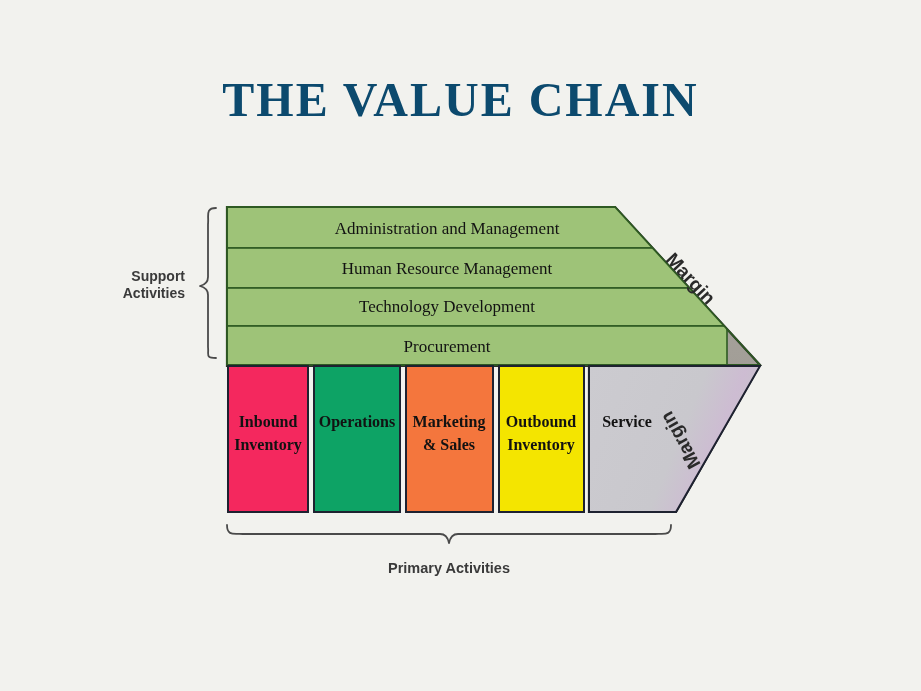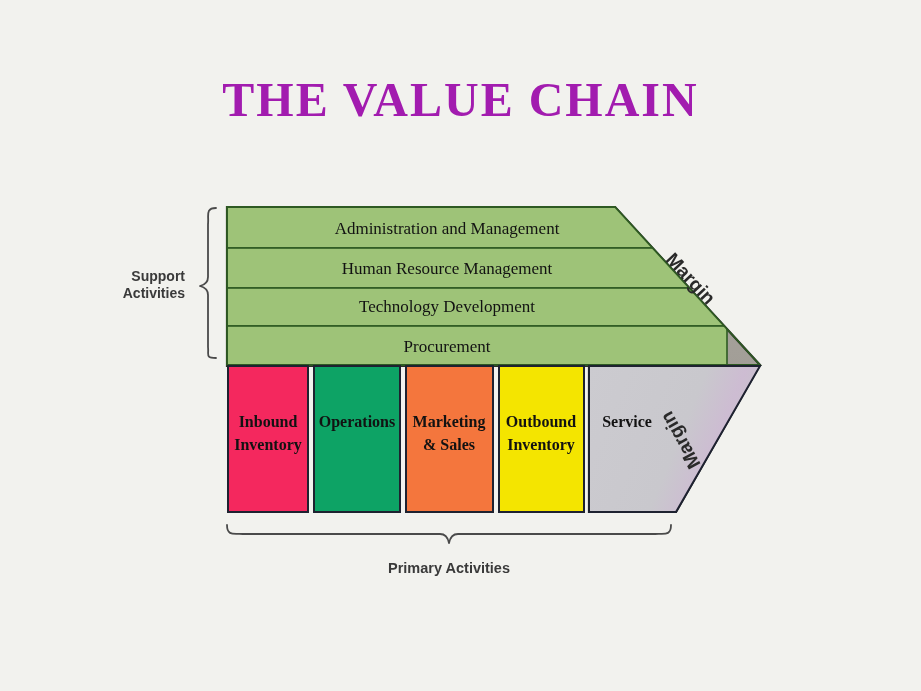--- a/index.html
+++ b/index.html
@@ -26,21 +26,21 @@
   #title {
     position: absolute;
     left: 0;
     top: 72px;
     width: 921px;
     text-align: center;
     font-family: "Liberation Serif", "DejaVu Serif", serif;
     font-weight: bold;
     font-size: 48px;
     letter-spacing: 2px;
-    color: #a21caf;
+    color: #0c4a6e;
     white-space: nowrap;
   }
 
   
   #diagram {
     position: absolute;
     left: 0;
     top: 0;
     width: 921px;
     height: 691px;

